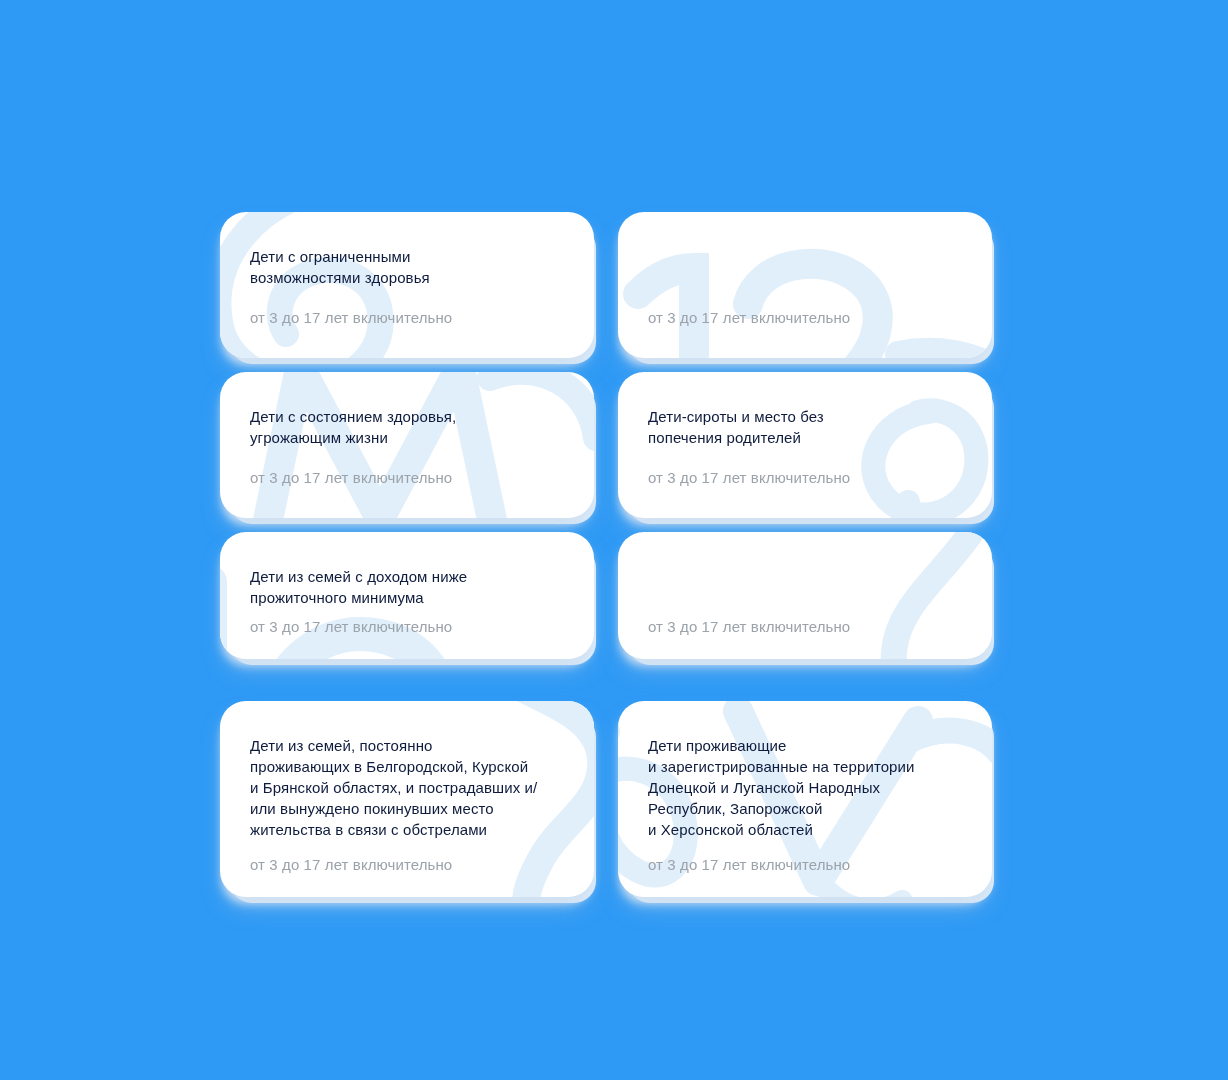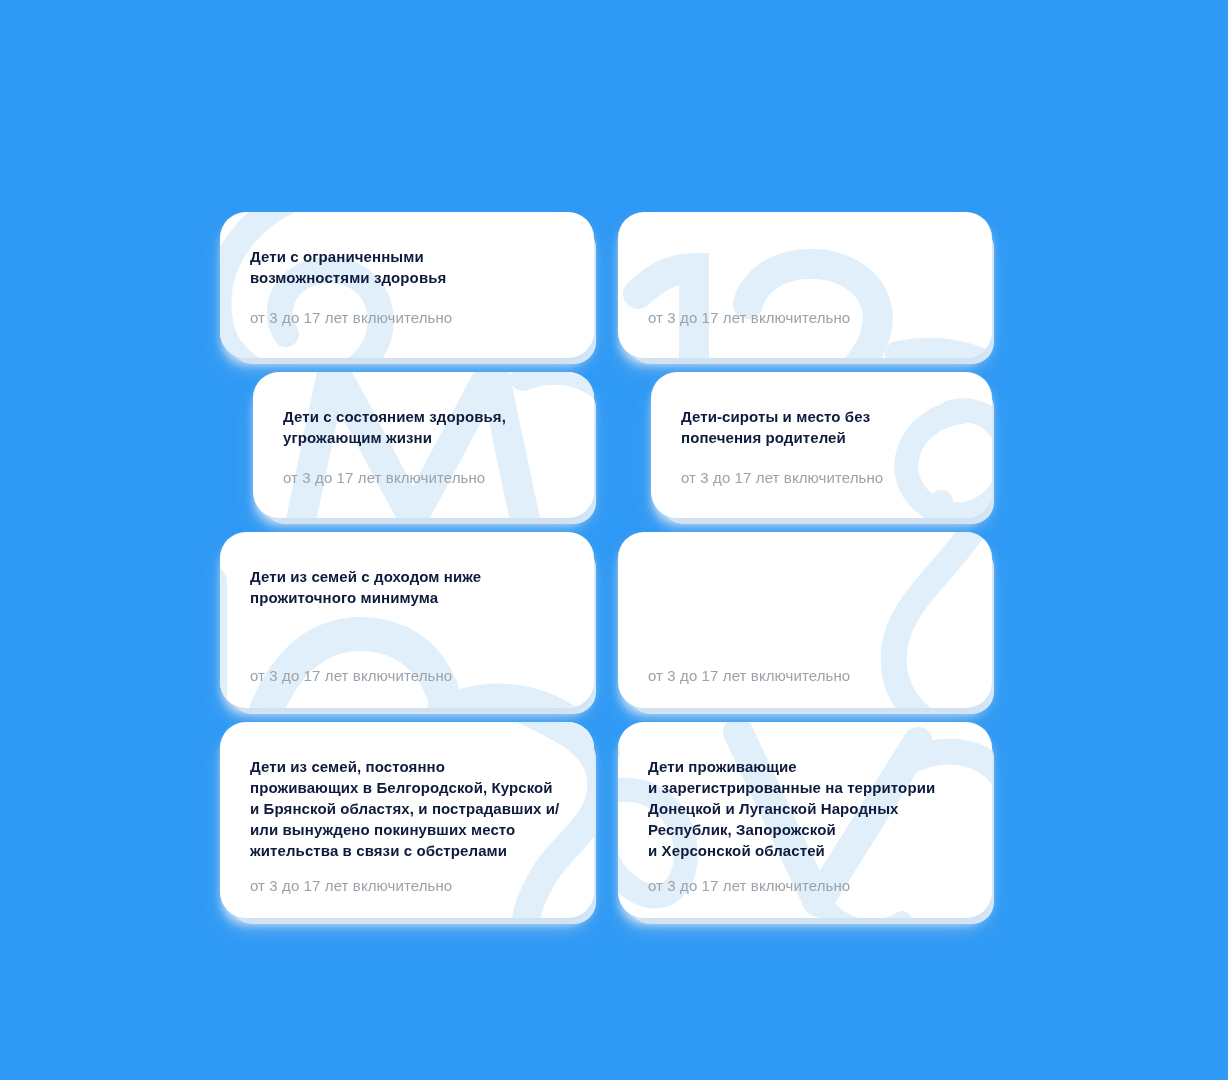--- a/index.html
+++ b/index.html
@@ -58,23 +58,23 @@
     box-shadow:
       0 8px 10px -2px rgba(210, 226, 242, 0.95),
       0 14px 22px -6px rgba(180, 206, 232, 0.55),
       6px 10px 0 -4px rgba(255, 255, 255, 0.85);
     padding: 34px 30px 22px 30px;
     display: flex;
     flex-direction: column;
   }
 
   .card-r1 { height: 146px; }
-  .card-r2 { height: 146px; margin-left: 33px; }
-  .card-r3 { height: 176px; }
-  .card-r4 { height: 196px; }
+  .card-r2 { height: 146px; }
+  .card-r3 { height: 127px; }
+  .card-r4 { height: 196px; margin-top: 28px; }
 
   
   .wm {
     position: absolute;
     inset: 0;
     pointer-events: none;
     z-index: 0;
     overflow: hidden;
   }
   .wm svg {
@@ -86,21 +86,21 @@
     position: relative;
     z-index: 1;
     display: flex;
     flex-direction: column;
     height: 100%;
   }
 
   .card-heading {
     color: #0e1b3d;
     font-size: 15px;
-    font-weight: 700;
+    font-weight: 400;
     line-height: 21px;
     letter-spacing: 0.1px;
     margin: 0;
     white-space: pre-line;
   }
 
   .card-note {
     color: #9ba2a9;
     font-size: 15px;
     font-weight: 400;

